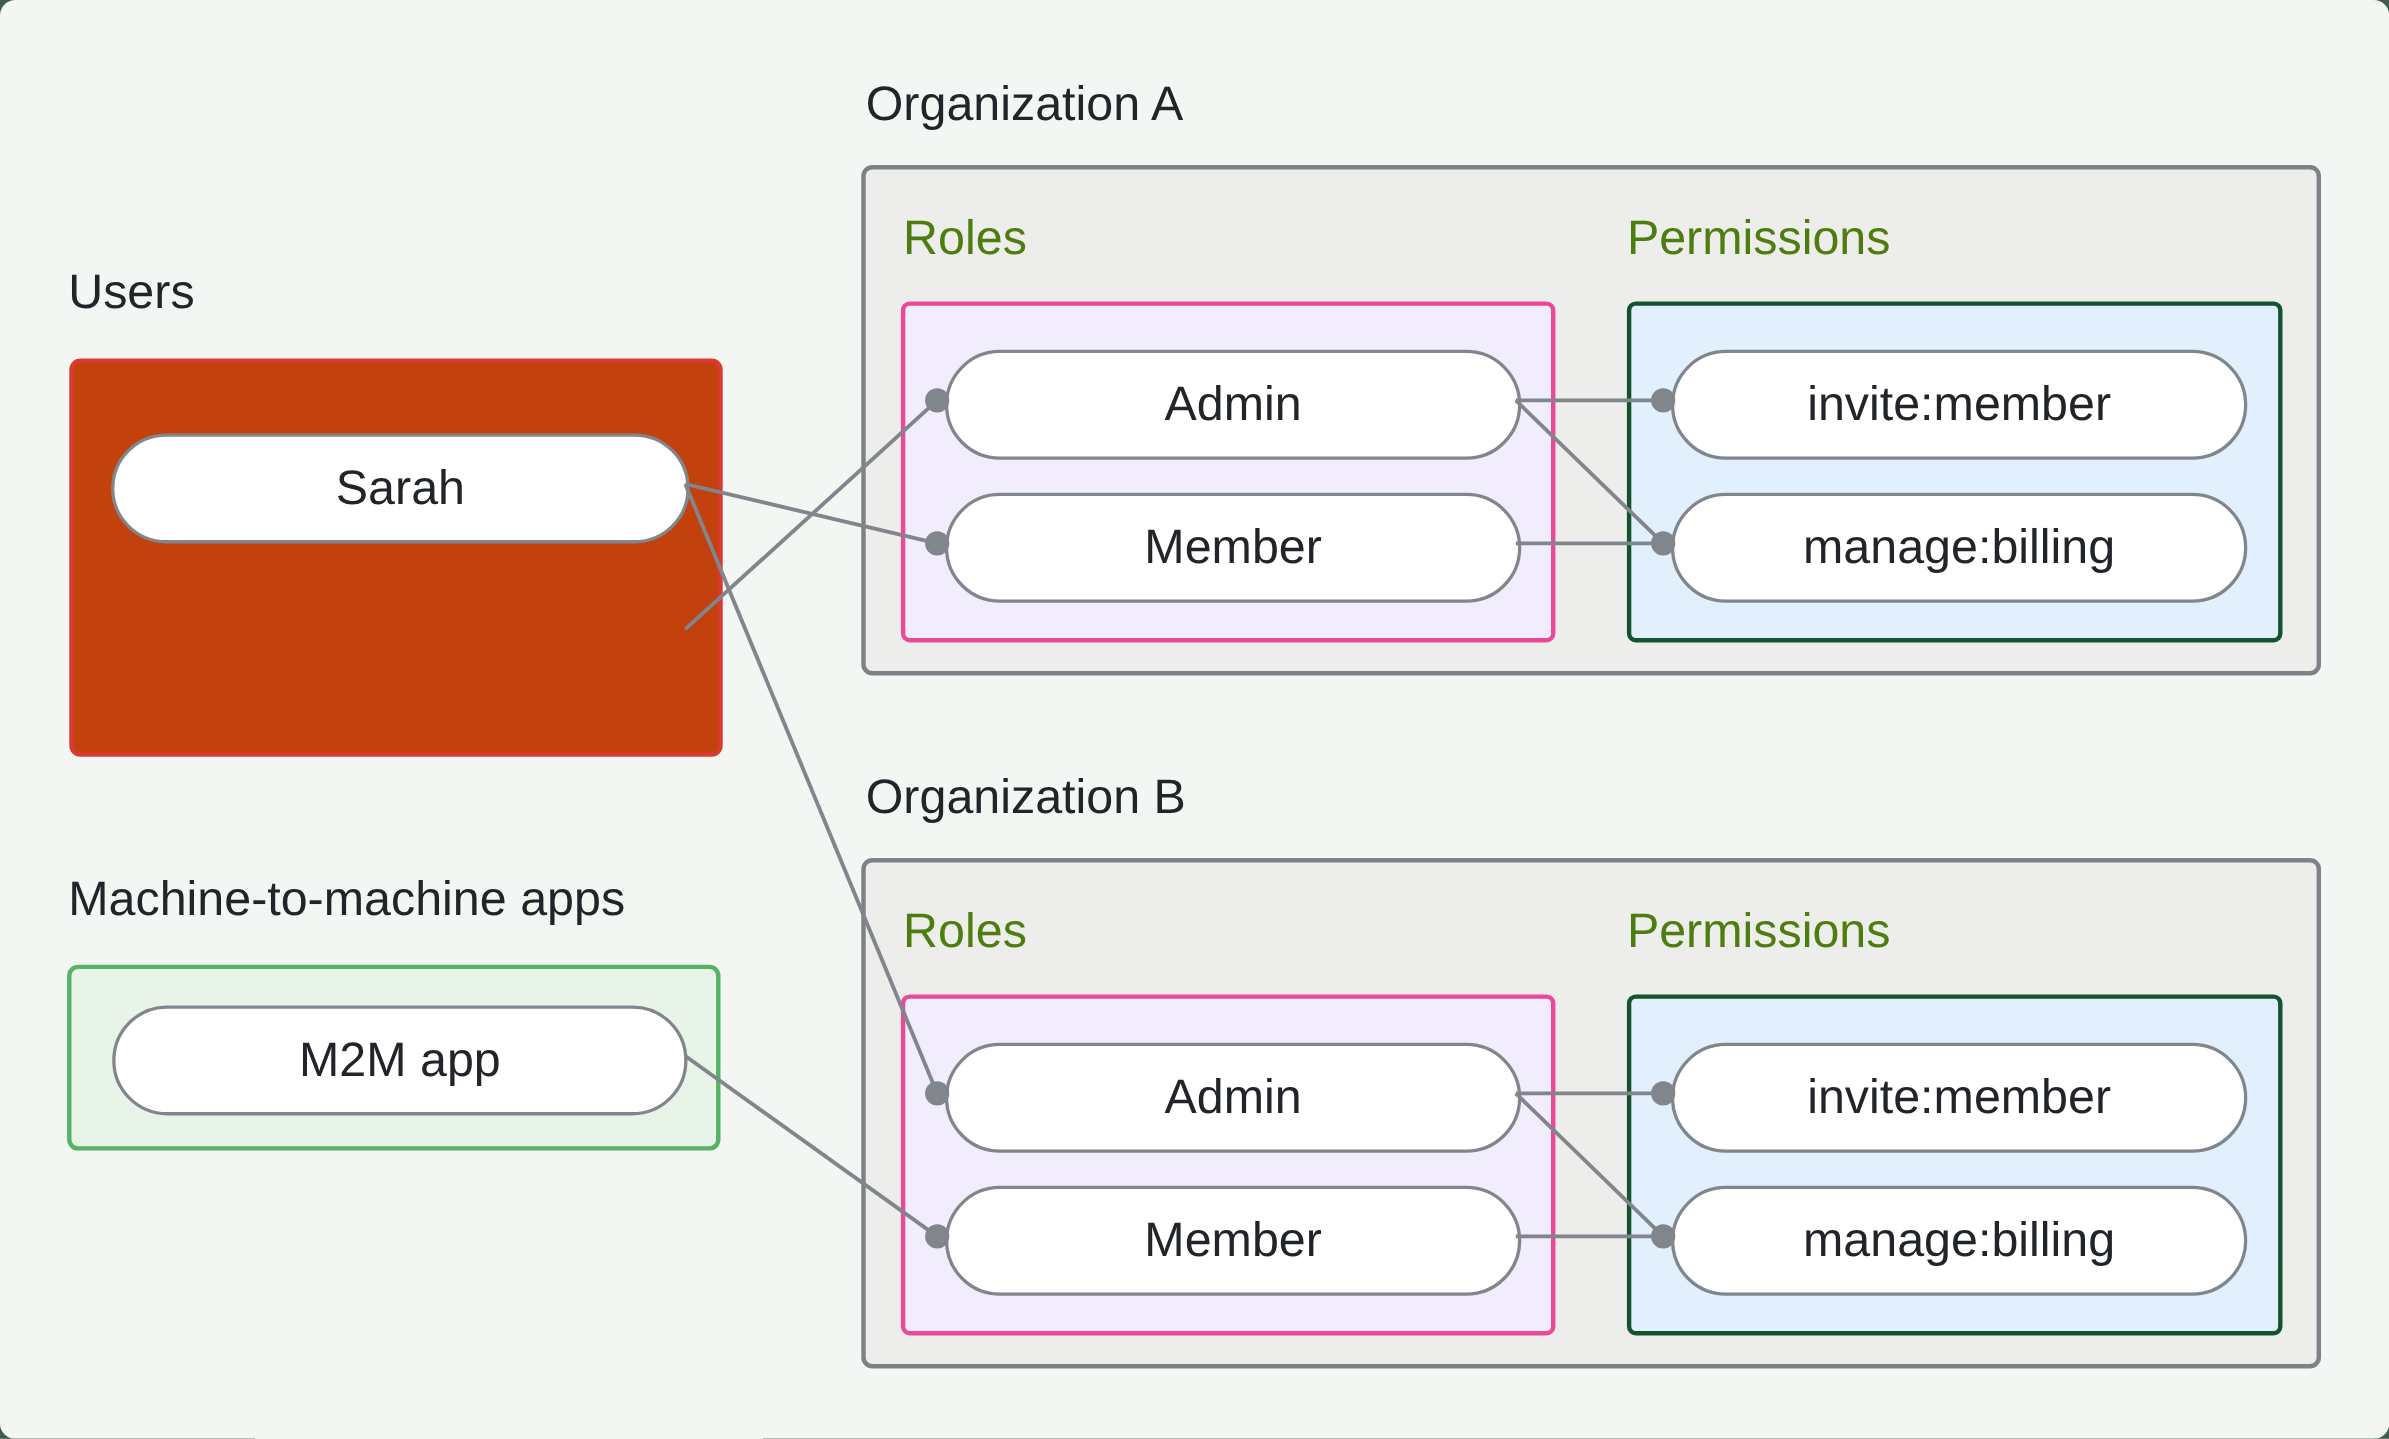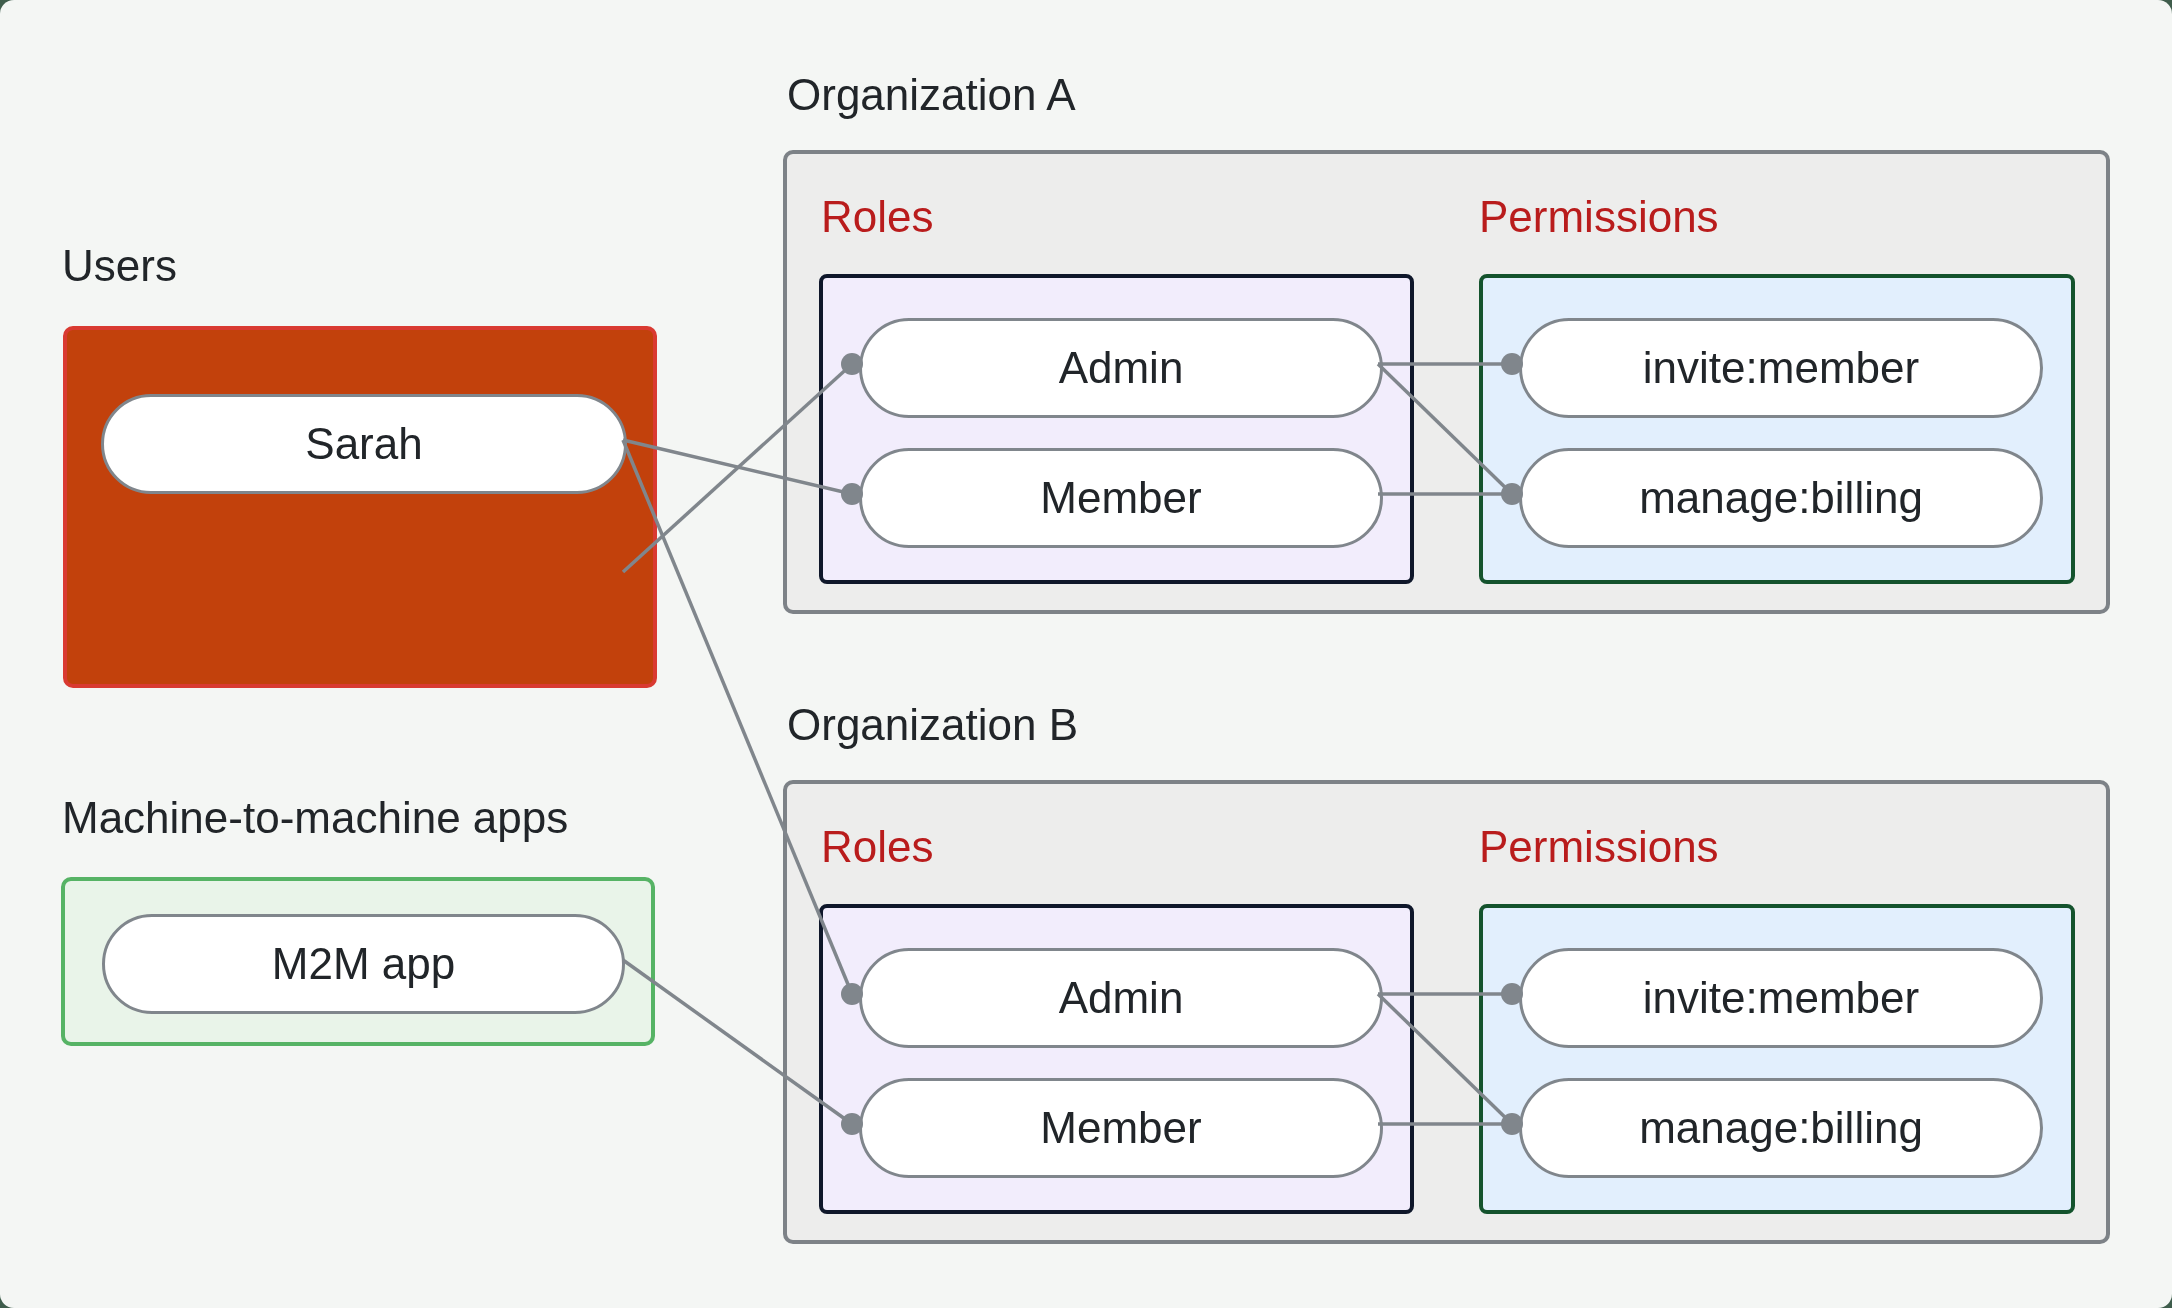--- a/index.html
+++ b/index.html
@@ -57,33 +57,33 @@
   .org-a{top:150px;}
   .org-b{top:780px;}
   .org-title{
     position:absolute;
     left:0;top:-84px;
     font-size:44px;color:#212529;
     white-space:nowrap;
   }
   .zone-label{
     position:absolute;
-    font-size:44px;color:#b91c1c;
+    font-size:44px;color:#4d7c0f;
     white-space:nowrap;
   }
   .zone-label.roles{left:34px;top:38px;}
   .zone-label.permissions{left:692px;top:38px;}
   .sub-box{
     position:absolute;
     box-sizing:border-box;
     border-radius:8px;
   }
   .roles-box{
     left:32px;top:120px;width:595px;height:310px;
-    background:#f2edfc;border:4px solid #0f172a;
+    background:#f2edfc;border:4px solid #ec4899;
   }
   .permissions-box{
     left:692px;top:120px;width:596px;height:310px;
     background:#e2effd;border:4px solid #14532d;
   }
   .sub-box .pill-1{left:36px;top:40px;width:524px;height:100px;}
   .sub-box .pill-2{left:36px;top:170px;width:524px;height:100px;}
   .users-box .pill-1{left:34px;top:64px;width:526px;height:100px;}
   .users-box .pill-2{left:34px;top:196px;width:526px;height:100px;}
   .m2m-box .pill-1{left:37px;top:33px;width:523px;height:100px;}

